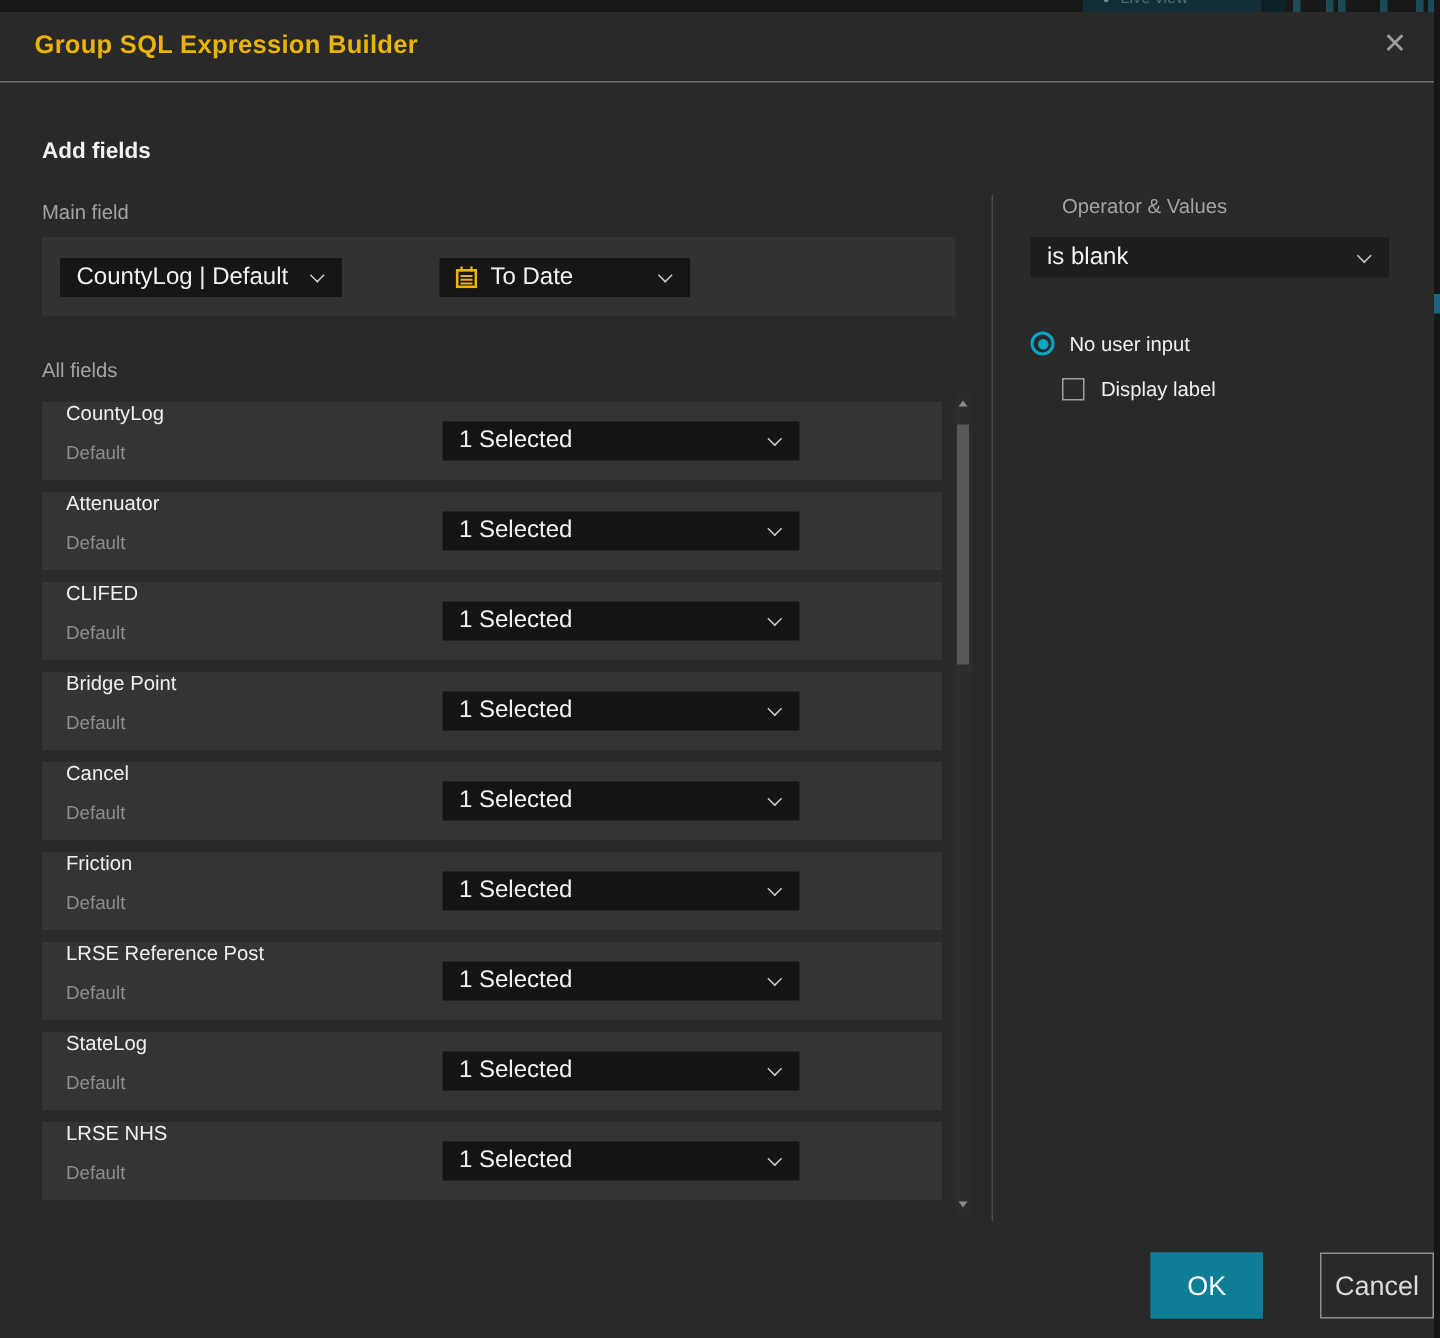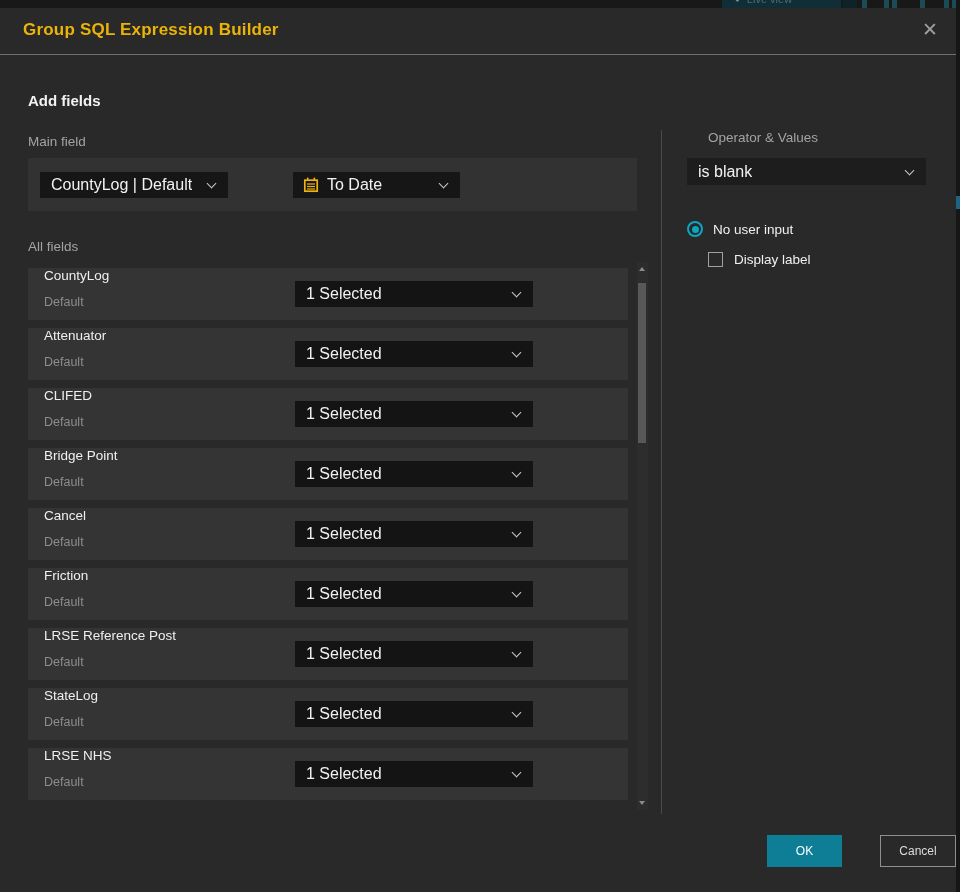--- a/index.html
+++ b/index.html
@@ -73,21 +73,21 @@
   .radio-row { position:absolute; left:687px; top:213px; display:flex; align-items:center; gap:10px; cursor:pointer; }
   .radio-outer { width:16px; height:16px; border-radius:50%; border:2px solid #0ba6c1;
                  display:flex; align-items:center; justify-content:center; background:#292929; }
   .radio-dot { width:7px; height:7px; border-radius:50%; background:#0ba6c1; }
   .option-label { font-size:13.5px; color:#f0f0f0; }
 
   .check-row { position:absolute; left:708px; top:244px; display:flex; align-items:center; gap:11px; cursor:pointer; }
   .checkbox { width:15px; height:15px; border:1.5px solid #a0a0a0; background:transparent; }
 
   
-  .btn { position:absolute; top:827px; height:32px; font-size:12px; display:flex;
+  .btn { position:absolute; top:827px; height:44px; font-size:18px; display:flex;
          align-items:center; justify-content:center; cursor:pointer; }
   .btn-ok { left:767px; width:75px; background:#0e7e96; color:#ffffff; border:1px solid #0e7e96; }
   .btn-cancel { left:850px; width:76px; background:transparent; color:#dcdcdc; border:1px solid #8f8f8f;margin-left:30px; }
 </style>
 </head>
 <body>
 
 <div class="top-strip">
   <div class="live-chip">
     <div class="live-chip-inner">

